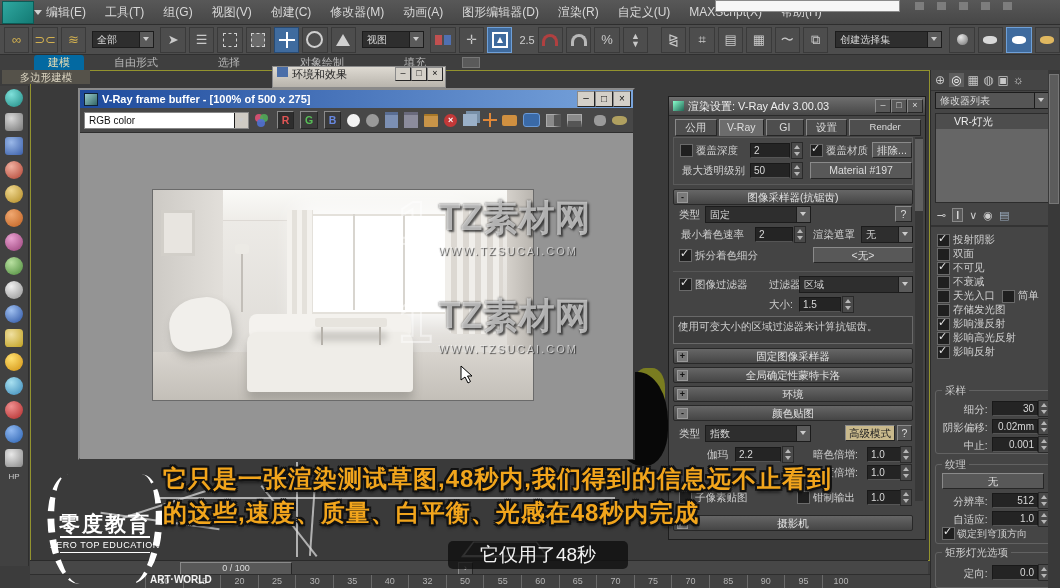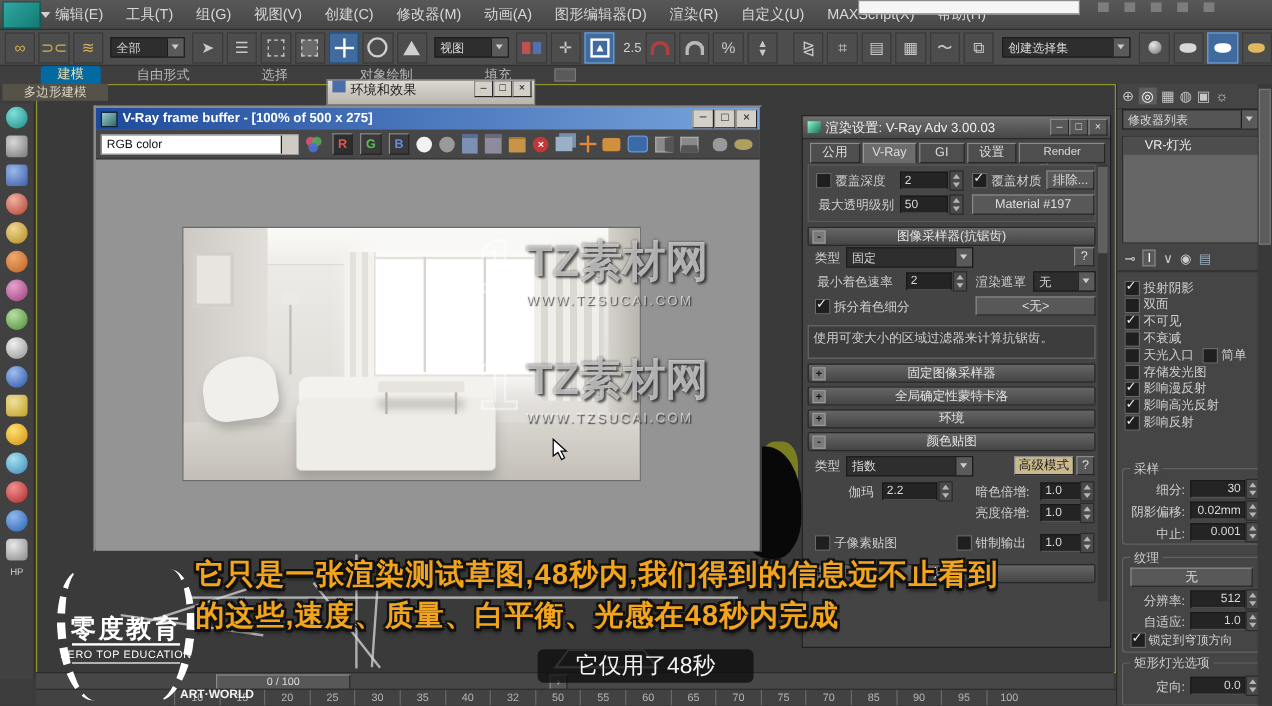--- a/index.html
+++ b/index.html
@@ -352,20 +352,32 @@
       <span class="lbl" style="position:absolute;left:140px;top:23px">渲染遮罩</span>
       <div class="dd" style="position:absolute;left:188px;top:21px;width:50px">
         <span>无</span>
           <i></i>
       </div>
       <span class="cb on" style="position:absolute;left:6px;top:44px"></span>
       <span class="lbl" style="position:absolute;left:22px;top:44px">拆分着色细分</span>
       <span class="btn" style="position:absolute;left:140px;top:42px;width:98px;height:14px">&lt;无&gt;</span>
     </div>
 
+    <div style="position:relative;height:44px;border-top:1px solid #565656">
+      <span class="cb on" style="position:absolute;left:6px;top:6px"></span>
+      <span class="lbl" style="position:absolute;left:22px;top:6px">图像过滤器</span>
+      <span class="lbl" style="position:absolute;left:96px;top:6px">过滤器</span>
+      <div class="dd" style="position:absolute;left:126px;top:4px;width:112px">
+        <span>区域</span>
+          <i></i>
+      </div>
+      <span class="lbl" style="position:absolute;left:96px;top:26px">大小:</span>
+      <span class="fld" style="position:absolute;left:126px;top:25px;width:34px">1.5</span>
+      <i class="spin" style="position:absolute;left:169px;top:24px"></i>
+    </div>
     <div style="border:1px solid #696969;background:#3d3d3d;height:20px;padding:3px 4px;font-size:10.5px;color:#cfcfcf">使用可变大小的区域过滤器来计算抗锯齿。</div>
 
     <div class="roll" style="margin-top:4px">
       <span class="pm">+</span><span>固定图像采样器</span>
     </div>
     <div class="roll" style="margin-top:3px">
       <span class="pm">+</span><span>全局确定性蒙特卡洛</span>
     </div>
     <div class="roll" style="margin-top:3px">
       <span class="pm">+</span><span>环境</span>

